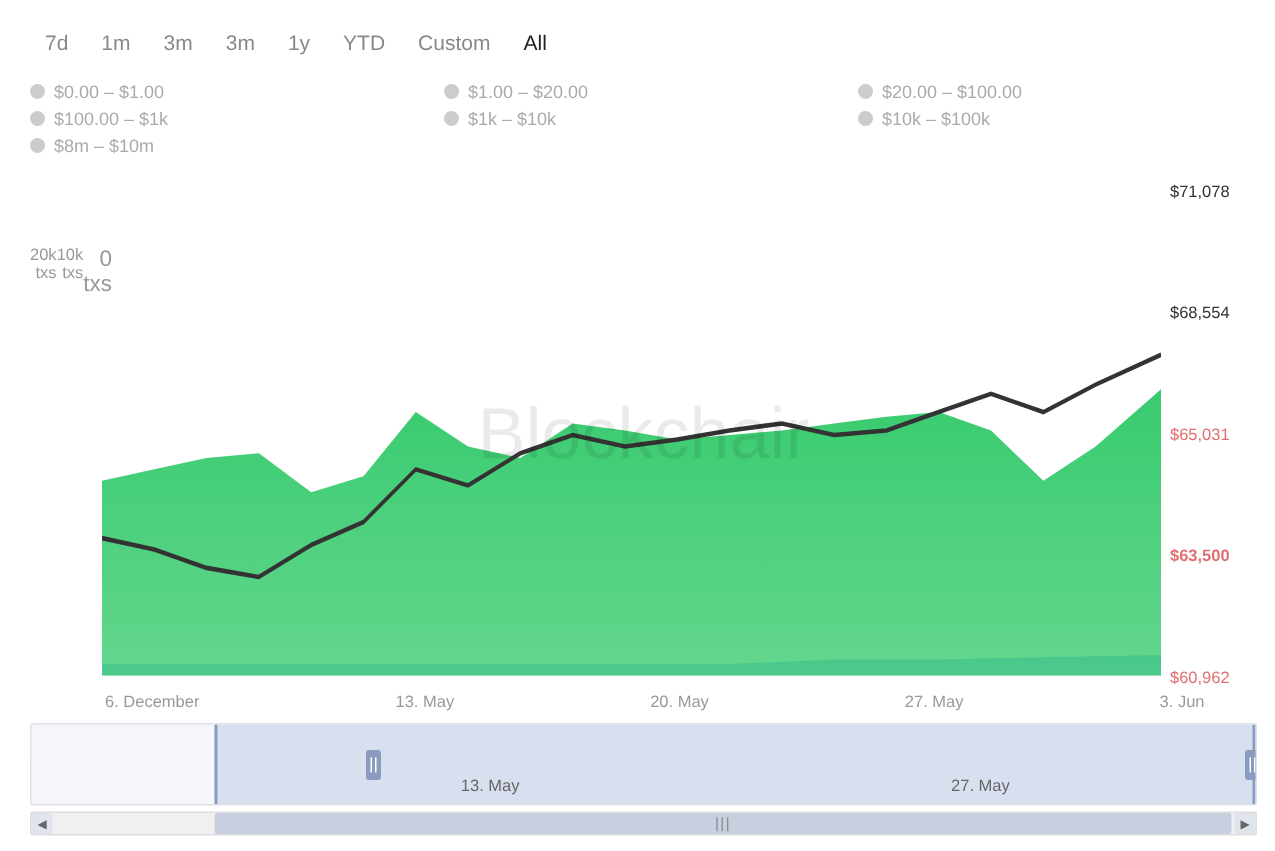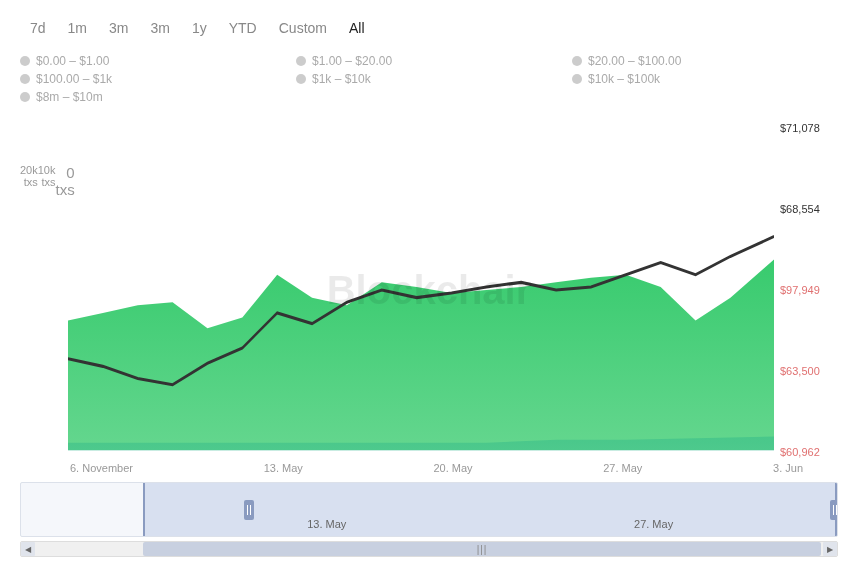--- a/index.html
+++ b/index.html
@@ -209,22 +209,22 @@
       letter-spacing: 1px;
     }
 
     
     .watermark {
       position: absolute;
       top: 50%;
       left: 50%;
       transform: translate(-50%, -50%);
       opacity: 0.08;
-      font-size: 40px;
-      font-weight: 700;
+      font-size: 48px;
+      font-weight: 400;
       color: #000;
       pointer-events: none;
       white-space: nowrap;
     }
   </style>
 </head>
 <body>
 
 <div class="container">
 
@@ -290,29 +290,29 @@
 
       <polygon points="0,210 120,210 240,210 360,210 480,210 560,208 640,208 720,207 810,206 810,215 0,215" fill="url(#blueGrad)"></polygon>
 
       <polygon points="0,130 40,125 80,120 120,118 160,135 200,128 240,100 280,115 320,120 360,105 400,108 440,112 480,110 520,108 560,105 600,102 640,100 680,108 720,130 760,115 810,90 810,215 0,215" fill="url(#greenGrad)"></polygon>
 
       <polyline points="0,155 40,160 80,168 120,172 160,158 200,148 240,125 280,132 320,118 360,110 400,115 440,112 480,108 520,105 560,110 600,108 640,100 680,92 720,100 760,88 810,75" fill="none" stroke="#333" stroke-width="2"></polyline>
     </svg>
     <div class="y-axis-right" style="position: static; width: 64px; flex-shrink: 0; padding-left: 6px;">
         <span style="color: rgb(51, 51, 51); font-size: 11px;">$71,078</span>
         <span style="color: rgb(51, 51, 51); font-size: 11px;">$68,554</span>
-        <span style="color: rgb(224, 112, 112); font-size: 11px;">$97,949</span>
-        <span style="color: rgb(224, 112, 112); font-size: 11px;">$63,500</span>
+        <span style="color: rgb(224, 112, 112); font-size: 11px;">$65,031</span>
+        <span style="color: rgb(224, 112, 112); font-size: 11px; font-weight: bold;">$63,500</span>
         <span style="color: rgb(224, 112, 112); font-size: 11px;">$60,962</span>
       </div>
     <div class="watermark" style="position: absolute; z-index: 1;">Blockchair</div>
   </div>
 
   <div class="x-axis">
-      <span>6. November</span>
+      <span>6. December</span>
       <span>13. May</span>
       <span>20. May</span>
       <span>27. May</span>
       <span>3. Jun</span>
     </div>
 
   <div class="navigator">
     <div class="navigator-selection">
       <div class="navigator-handle navigator-handle-left">
         <div class="navigator-handle-lines">

